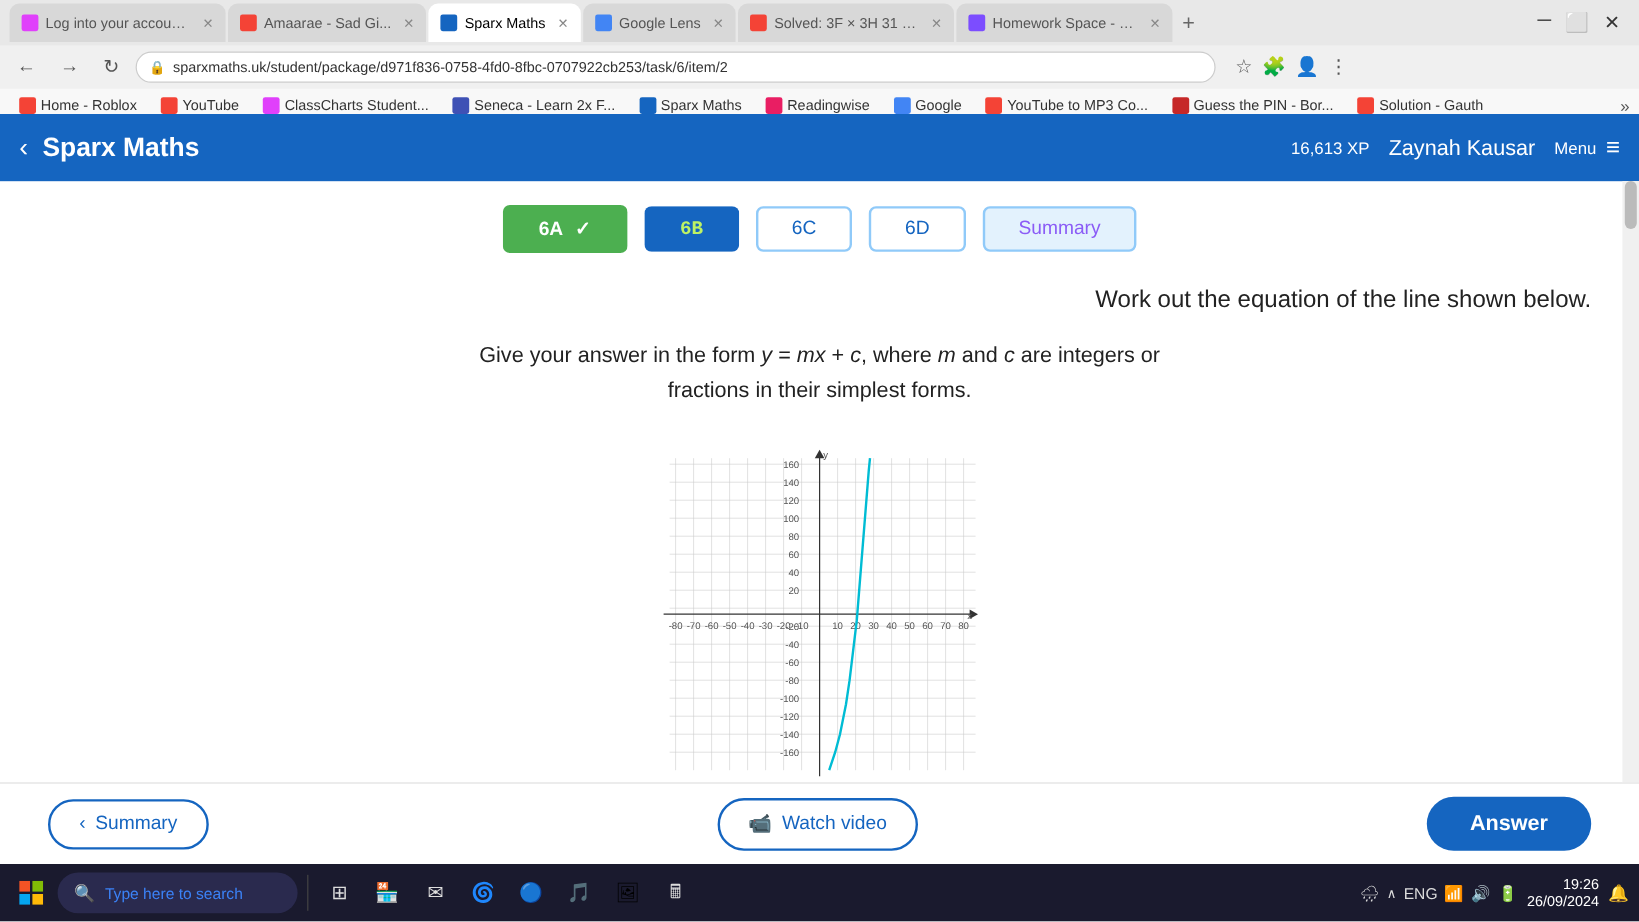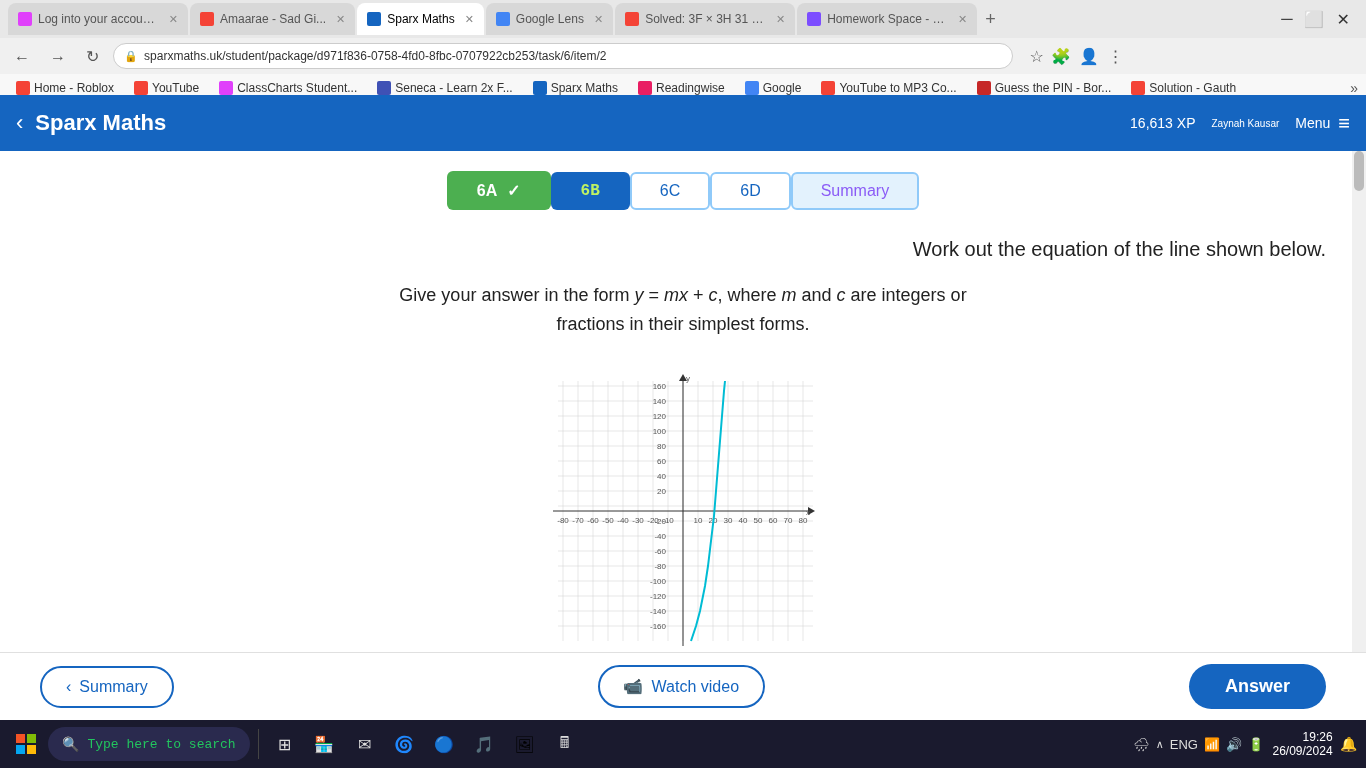--- a/index.html
+++ b/index.html
@@ -33,31 +33,31 @@
     .bm-more { margin-left: auto; font-size: 14px; color: #555; cursor: pointer; }
 
     
     .app { position: absolute; top: 95px; left: 0; right: 0; bottom: 48px; display: flex; flex-direction: column; }
 
     
     .navbar { background: #1565c0; display: flex; align-items: center; height: 56px; padding: 0 16px; }
     .navbar-back { color: #fff; font-size: 22px; cursor: pointer; margin-right: 12px; }
     .navbar-title { color: #fff; font-size: 22px; font-weight: bold; flex: 1; }
     .navbar-xp { color: #fff; font-size: 14px; margin-right: 16px; }
-    .navbar-user { color: #fff; font-size: 10px; margin-right: 16px; }
+    .navbar-user { color: #fff; font-size: 18px; margin-right: 16px; }
     .navbar-menu-label { color: #fff; font-size: 14px; margin-right: 8px; cursor: pointer; }
     .navbar-menu-icon { color: #fff; font-size: 20px; cursor: pointer; }
 
     
     .main-content { flex: 1; overflow-y: auto; padding: 20px 40px; position: relative; }
     .scrollbar-track { position: absolute; right: 0; top: 0; bottom: 0; width: 14px; background: #f0f0f0; }
     .scrollbar-thumb { position: absolute; right: 2px; top: 0; width: 10px; height: 40px; background: #bbb; border-radius: 5px; }
 
     
-    .tabs-row { display: flex; justify-content: center; gap: 0; margin-bottom: 28px; align-items: center; }
+    .tabs-row { display: flex; justify-content: center; gap: 14px; margin-bottom: 28px; align-items: center; }
     .tab-item { padding: 8px 28px; border-radius: 6px; font-size: 16px; cursor: pointer; border: 2px solid transparent; }
     .tab-item.completed { background: #4caf50; color: #fff; font-weight: bold; }
     .tab-item.active { background: #1565c0; color: #bef264; font-weight: bold; font-family: Liberation Mono, monospace; }
     .tab-item.inactive { background: #fff; color: #1565c0; border: 2px solid #90caf9; }
     .tab-item.summary { background: #e3f2fd; color: #8b5cf6; border: 2px solid #90caf9; }
     .check-mark { margin-left: 6px; }
 
     
     .question-text { text-align: right; font-size: 20px; color: #222; margin-bottom: 20px; }
     .question-sub { text-align: center; font-size: 18px; color: #222; margin-bottom: 32px; line-height: 1.6; }
@@ -70,21 +70,21 @@
     .bottom-bar { display: flex; align-items: center; justify-content: space-between; padding: 12px 40px; border-top: 1px solid #e0e0e0; background: #fff; height: 68px; }
     .prev-btn { display: flex; align-items: center; gap: 8px; padding: 10px 24px; border: 2px solid #1565c0; border-radius: 24px; background: #fff; color: #1565c0; font-size: 16px; cursor: pointer; font-weight: 500; }
     .watch-btn { display: flex; align-items: center; gap: 8px; padding: 10px 24px; border: 2px solid #1565c0; border-radius: 24px; background: #fff; color: #1565c0; font-size: 16px; cursor: pointer; font-weight: 500; }
     .answer-btn { padding: 12px 36px; border-radius: 24px; background: #1565c0; color: #fff; font-size: 18px; font-weight: bold; border: none; cursor: pointer; }
 
     
     .taskbar { position: absolute; bottom: 0; left: 0; right: 0; height: 48px; background: #1a1a2e; display: flex; align-items: center; padding: 0 8px; gap: 4px; }
     .taskbar-start { width: 36px; height: 36px; display: flex; align-items: center; justify-content: center; cursor: pointer; }
     .taskbar-search { display: flex; align-items: center; background: #2a2a4e; border-radius: 20px; padding: 4px 14px; gap: 8px; height: 34px; min-width: 200px; }
     .taskbar-search-icon { color: #aaa; font-size: 14px; }
-    .taskbar-search-text { color: #22c55e; font-size: 13px; font-family: Liberation Mono, monospace; }
+    .taskbar-search-text { color: #3b82f6; font-size: 13px; }
     .taskbar-divider { width: 1px; height: 30px; background: #444; margin: 0 4px; }
     .taskbar-app { width: 36px; height: 36px; display: flex; align-items: center; justify-content: center; cursor: pointer; border-radius: 4px; }
     .taskbar-right { margin-left: auto; display: flex; align-items: center; gap: 8px; }
     .taskbar-time { color: #fff; font-size: 12px; text-align: right; }
     .taskbar-icons-right { display: flex; gap: 6px; align-items: center; }
     .taskbar-icon-sm { color: #ddd; font-size: 13px; cursor: pointer; }
 
     
     .fav-classcharts { background: #e040fb; }
     .fav-youtube { background: #f44336; }

